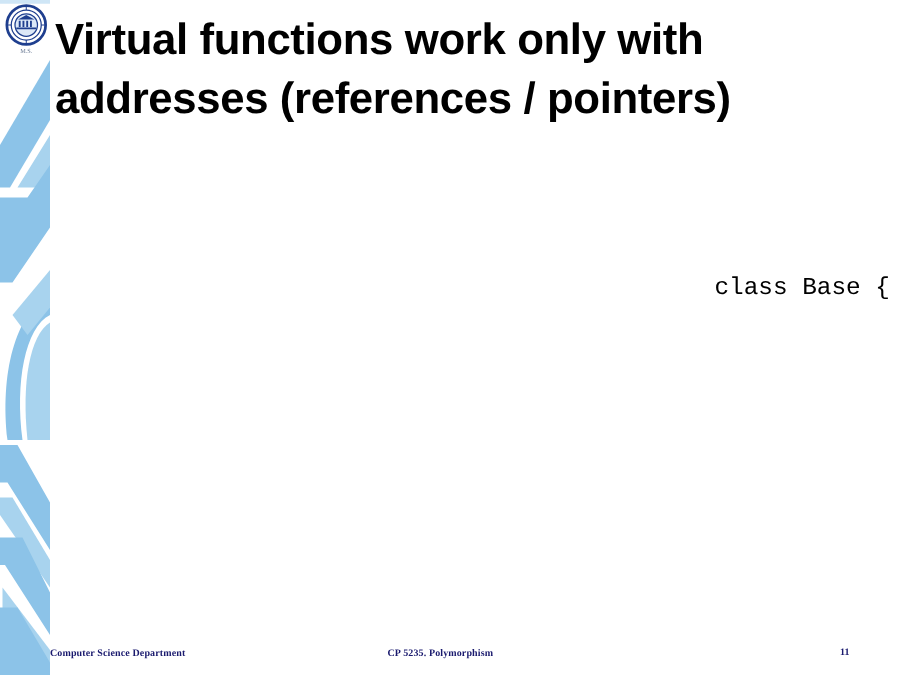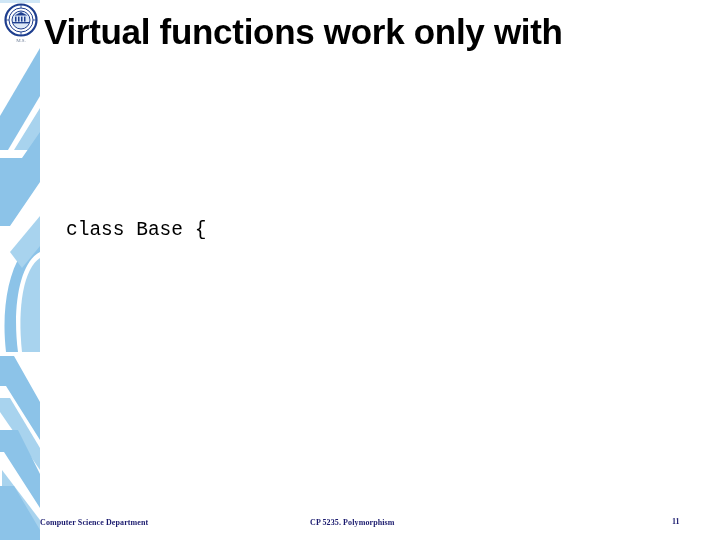--- a/index.html
+++ b/index.html
@@ -59,21 +59,21 @@
     position: absolute;
     left: 66px;
     top: 104px;
     width: 646px;
     font-family: "Liberation Mono", "DejaVu Sans Mono", monospace;
     font-size: 19.5px;
     line-height: 23px;
     color: #000000;
     white-space: pre;
   }
-  .code .blk { margin: 0; padding: 0; }
+  .code .blk { margin: 0; padding: 0; text-align: right; }
   .gap-m { height: 28px; }
 
   .ln { white-space: pre; }
 
   
   .footer {
     position: absolute;
     left: 0;
     top: 518px;
     width: 648px;
@@ -156,20 +156,21 @@
         <line x1="18" y1="29" x2="18" y2="32.5"></line>
         <line x1="2.5" y1="17" x2="6" y2="17"></line>
         <line x1="30" y1="17" x2="33.5" y2="17"></line>
       </g>
       <text x="18" y="39" text-anchor="middle" font-family="'Liberation Serif', serif" font-size="5" fill="#6b7b95" aria-label="M.S.">M.S.</text>
     </svg>
   </div>
 
   <div class="title">
     <div>Virtual functions work only with</div>
+    <div>addresses (references / pointers)</div>
   </div>
 
   <div class="code">
 
     <div class="blk">
       <div class="ln">class Base {</div>
     </div>
 
     <div class="gap-m"></div>
 

